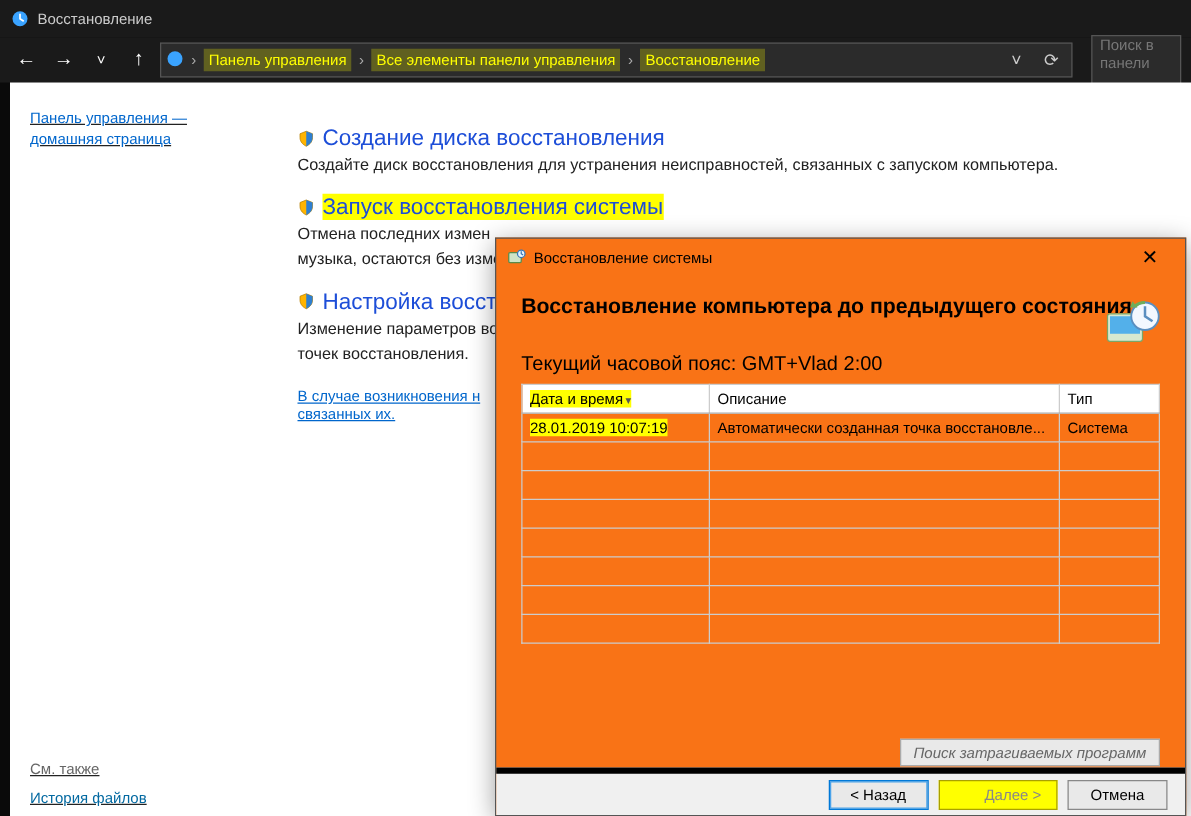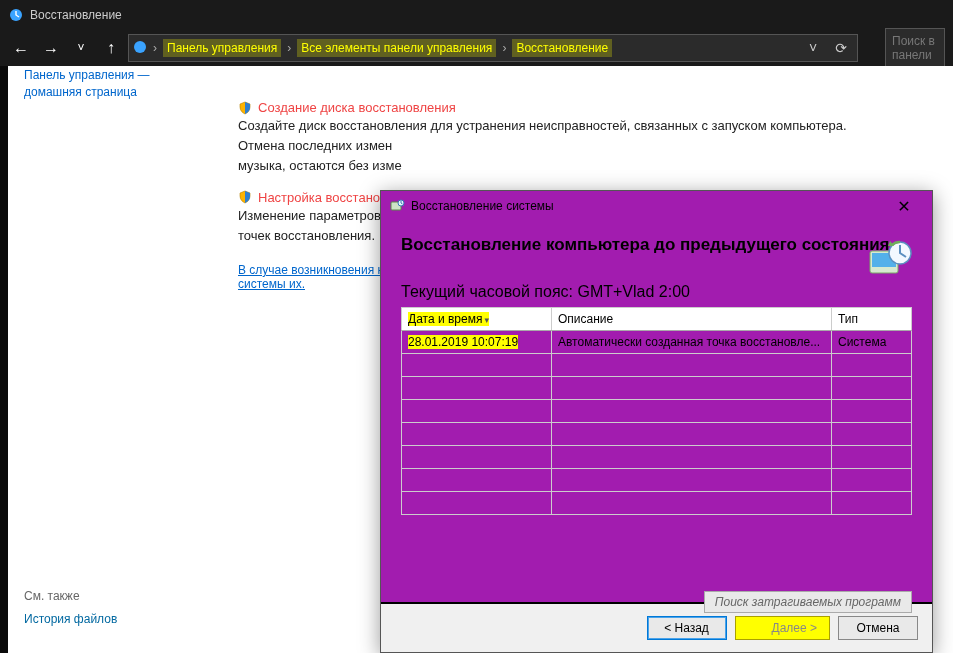--- a/index.html
+++ b/index.html
@@ -52,69 +52,70 @@
     color:#ffff00;
     background: rgba(255,255,0,0.25);
     text-align: center;
   }
   .crumb-sep { color:#aaa; padding:0 2px; }
   .addr-refresh {
     width:24px;height:24px;color:#ccc;display:flex;align-items:center;justify-content:center;font-size:14px;
     margin-left:auto;
   }
   .search-box {
-    margin-left: 23px;
+    margin-left: 11px;
     height: 40px;
     flex: 1;
-    background:#2b2b2b;border:1px solid #555;color:#777;display:flex;align-items:center;padding:0 6px;
+    background:#2b2b2b;border:1px solid #555;color:#777;display:flex;align-items:flex-start;padding:0 6px;
   }
   .content-wrap {
     position:absolute;
     top:66px; left:8px; right:0; bottom:0;
     background:#fff;
     color:#222;
     display:flex;
   }
   .sidebar {
     width: 200px;
-    padding: 1px 16px;
+    padding: 20px 16px;
+    text-decoration: underline;
   }
   .sidebar a { color:#0066cc; text-decoration:none; line-height:1.4; }
   .sidebar .space { height: 480px; }
   .sidebar .see-also { color:#666; margin-top: 8px; }
   .main {
     flex:1;
     padding: 20px 30px;
     position:relative;
   }
   .main h1 {
     color:#003399;
     font-weight:400;
     font-size: 20px;
     margin-bottom: 18px;
   }
   .link-row {
     display:flex;align-items:center;gap:6px;margin-top:14px;
   }
-  .link-row a { color:#ef4444; text-decoration:none; font-size:13px;}
+  .link-row a { color:#1d4ed8; text-decoration:none; font-size:18px;}
   .desc {
     color:#222;font-size:13px;line-height:1.4;margin-top:2px;
   }
   .shield {
     width:14px;height:14px;display:inline-block;
   }
   .hl { background: #ffff00; }
   
   .dialog {
     position:absolute;
-    left: 380px;
+    left: 396px;
     top: 190px;
     width: 553px;
     height: 463px;
-    background:#a21caf;
+    background:#f97316;
     border:1px solid #555;
     box-shadow: 0 4px 20px rgba(0,0,0,0.4);
     display:flex;flex-direction:column;
   }
   .dlg-title {
     height: 30px;
     display:flex;align-items:center;
     padding: 0 8px;
     gap:6px;
     font-size:12px;
@@ -155,22 +156,22 @@
     margin-left:36px;
   }
   table.rp th {
     background:#fff;
     border-bottom:1px solid #aaa;
   }
   table.rp td.empty { color:transparent; }
   .col-date { width: 150px; }
   .col-type { width: 80px; }
   .dlg-footer {
-    border-top:2px solid #000000;
-    height: 50px;
+    border-top:5px solid #000000;
+    height: 38px;
     display:flex;align-items:center;justify-content:flex-end;
     gap:8px;padding: 0 14px;
     background:#f0f0f0;
   }
   .btn {
     height:24px;min-width:80px;padding:0 12px;
     background:#e9e9e9;border:1px solid #888;font-size:12px;
     display:flex;align-items:center;justify-content:center;
   }
   .btn.default { border:1px solid #0078d7; box-shadow: inset 0 0 0 1px #4aa3ea; }
@@ -236,38 +237,47 @@
       <span class="shield">
         <svg width="14" height="14" viewBox="0 0 14 14">
             <path d="M7 1l5 2v3c0 4-3 6-5 7-2-1-5-3-5-7V3z" fill="#ffb400" stroke="#b57f00" stroke-width="0.6"></path>
             <path d="M7 1l5 2v3c0 4-3 6-5 7V1z" fill="#2e7fd1"></path>
           </svg>
       </span>
       <a href="#">Создание диска восстановления</a>
     </div>
     <div class="desc">Создайте диск восстановления для устранения неисправностей, связанных с запуском компьютера.</div>
 
+    <div class="link-row">
+      <span class="shield">
+        <svg width="14" height="14" viewBox="0 0 14 14">
+            <path d="M7 1l5 2v3c0 4-3 6-5 7-2-1-5-3-5-7V3z" fill="#ffb400" stroke="#b57f00" stroke-width="0.6"></path>
+            <path d="M7 1l5 2v3c0 4-3 6-5 7V1z" fill="#2e7fd1"></path>
+          </svg>
+      </span>
+      <a href="#" class="hl">Запуск восстановления системы</a>
+    </div>
     <div class="desc">Отмена последних измен</div>
     <div class="desc">музыка, остаются без изме</div>
 
     <div class="link-row">
       <span class="shield">
         <svg width="14" height="14" viewBox="0 0 14 14">
             <path d="M7 1l5 2v3c0 4-3 6-5 7-2-1-5-3-5-7V3z" fill="#ffb400" stroke="#b57f00" stroke-width="0.6"></path>
             <path d="M7 1l5 2v3c0 4-3 6-5 7V1z" fill="#2e7fd1"></path>
           </svg>
       </span>
       <a href="#">Настройка восстановления</a>
     </div>
     <div class="desc">Изменение параметров во</div>
     <div class="desc">точек восстановления.</div>
 
     <div style="margin-top:18px">
       <a href="#" style="color:#0066cc">В случае возникновения н</a><br>
-      <a href="#" style="color:#0066cc">системы их.</a>
+      <a href="#" style="color:#0066cc">связанных их.</a>
     </div>
   </div>
 </div>
 
 <div class="dialog">
   <div class="dlg-title">
     <span class="icon-small">
       <svg width="16" height="16" viewBox="0 0 16 16">
           <rect x="2" y="5" width="10" height="8" rx="1" fill="#cfe4c7" stroke="#5a8a4a"></rect>
           <circle cx="12" cy="6" r="3" fill="#e8f5ff" stroke="#3a76b5"></circle>

